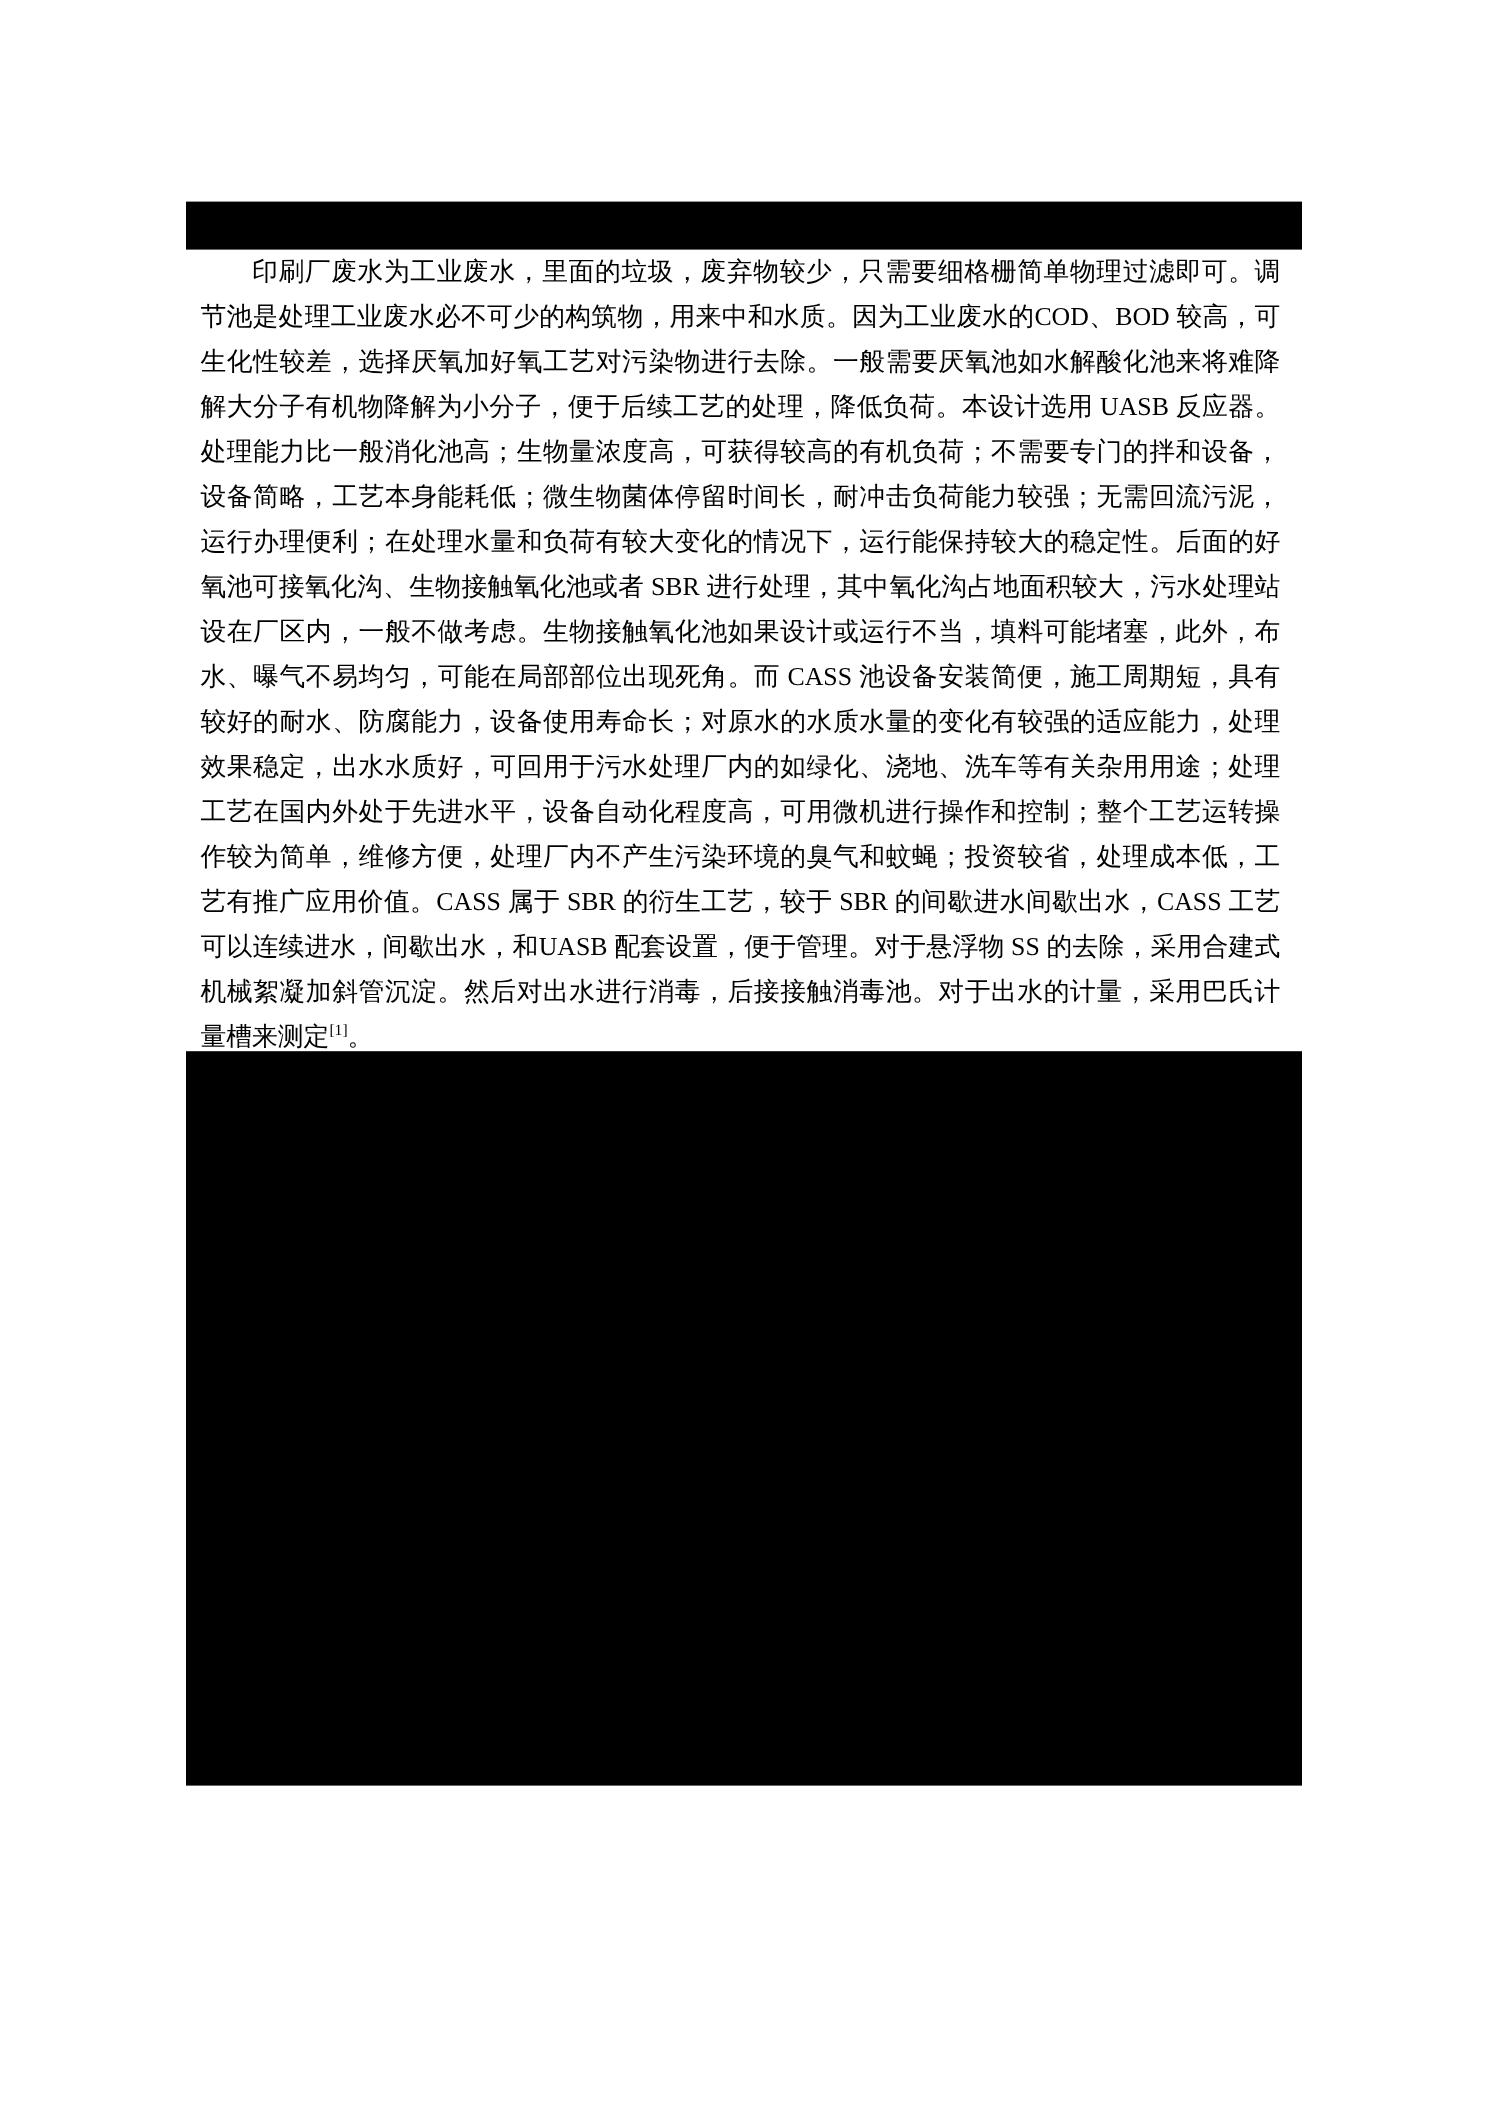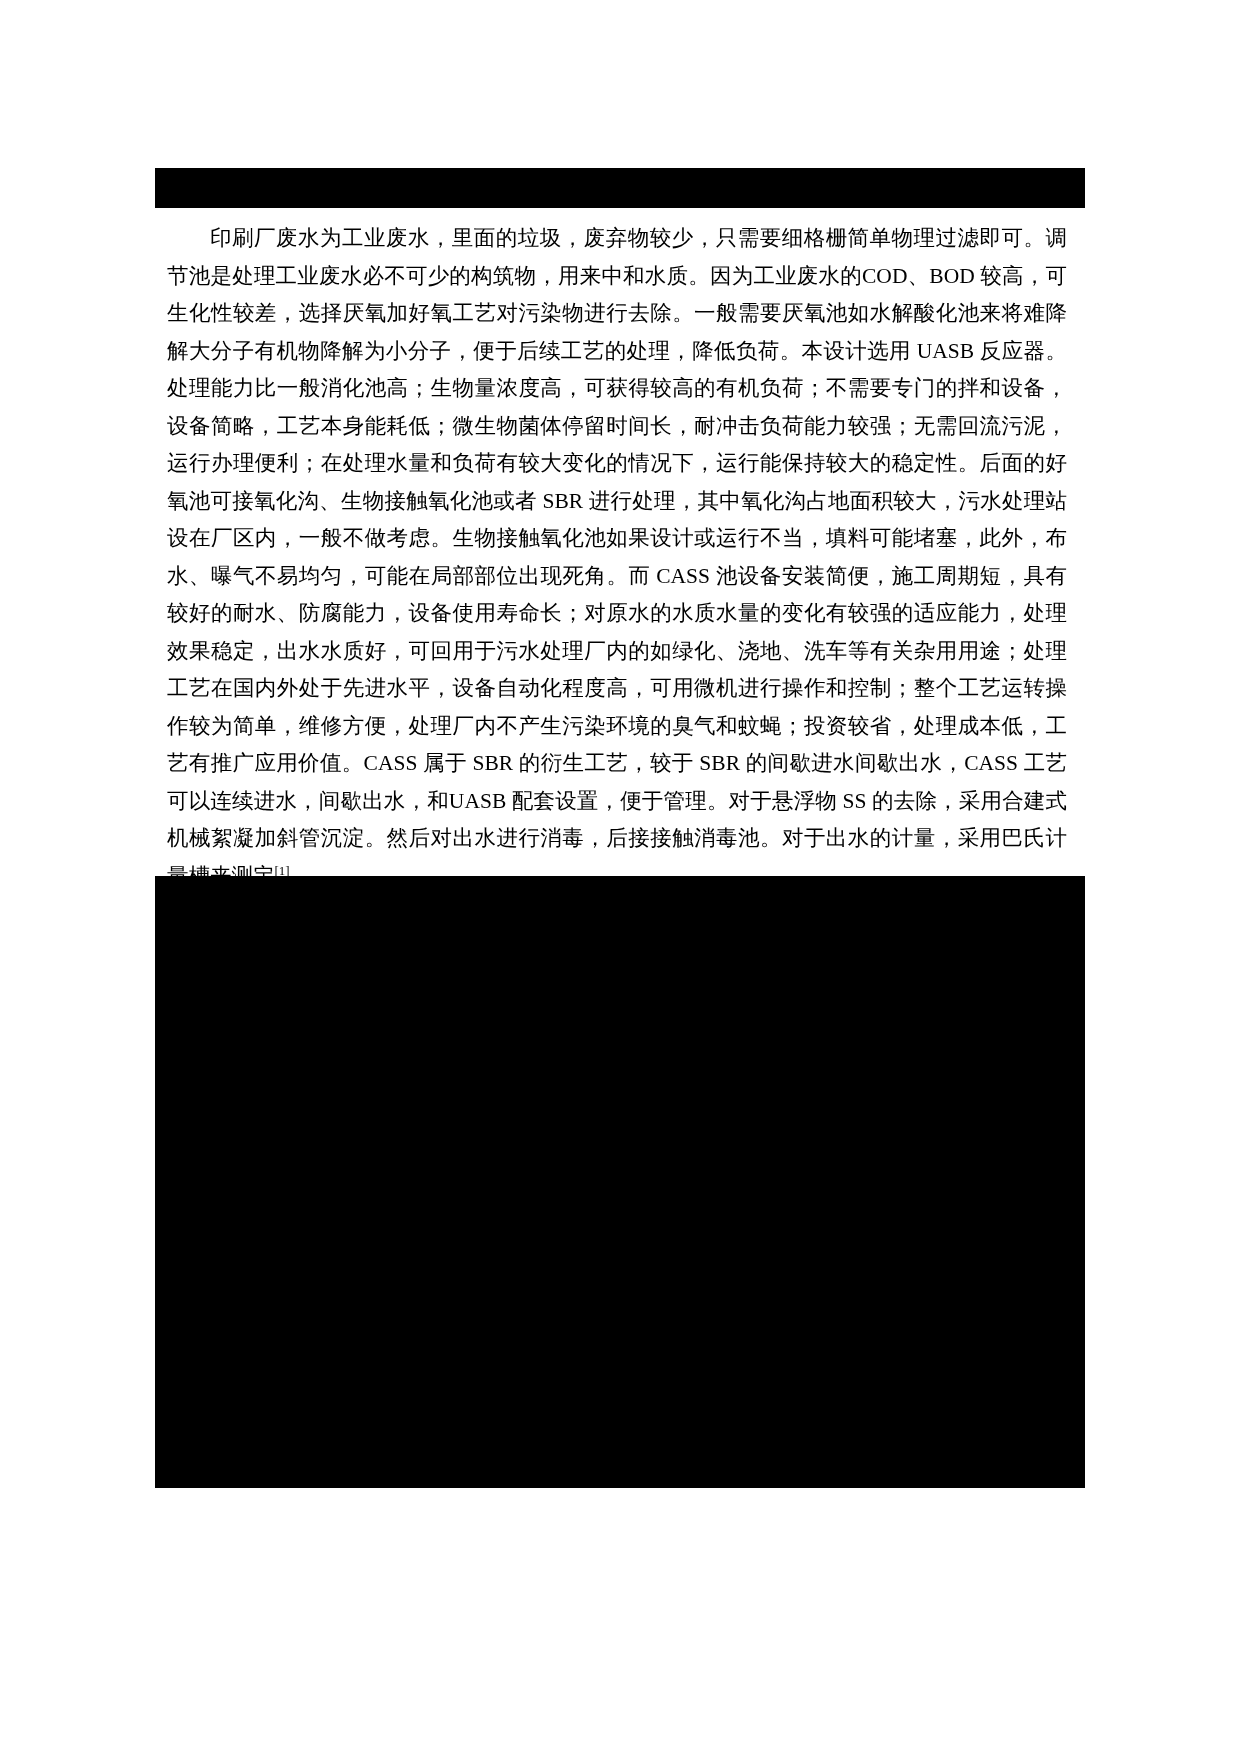--- a/index.html
+++ b/index.html
@@ -33,21 +33,21 @@
   }
   
   .text-block {
     position: absolute;
     left: 0px;
     top: 40px;
     width: 930px;
     height: 668px;
     background: #ffffff;
     box-sizing: border-box;
-    padding: 12px 18px 8px 12px;
+    padding: 0 18px 8px 12px;
   }
   .body-text {
     margin: 0;
     color: #000000;
     font-size: 21.5px;
     line-height: 37.5px;
     text-align: justify;
     text-justify: inter-ideograph;
     letter-spacing: 0px;
     text-indent: 2em;

